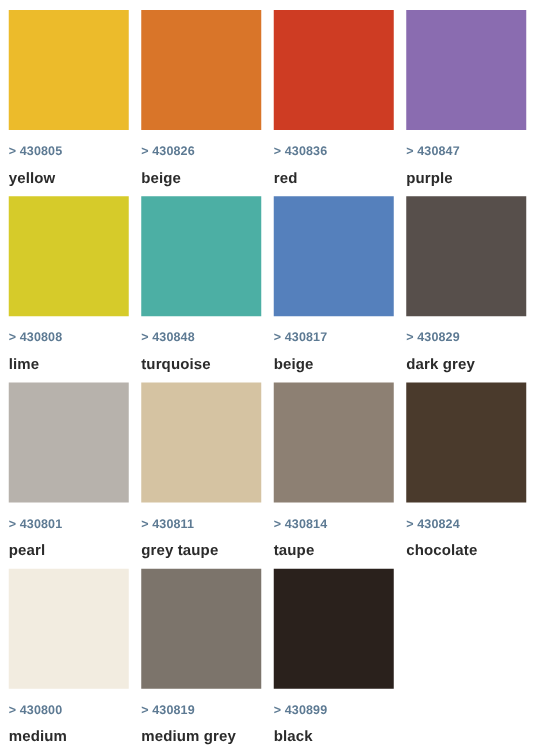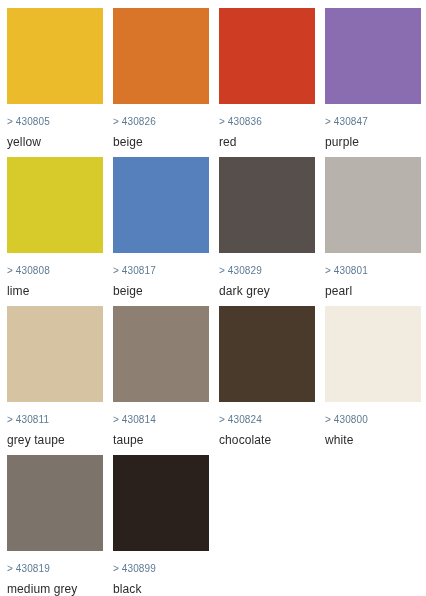--- a/index.html
+++ b/index.html
@@ -26,20 +26,21 @@
     grid-auto-rows: 149px;
     align-content: start;
     justify-content: start;
   }
 
   .swatch-cell {
     width: 106px;
     height: 182px;
     position: relative;
     box-sizing: border-box;
+    font-weight: bold;
   }
 
   .swatch-chip {
     width: 96px;
     height: 96px;
     display: block;
   }
 
   .swatch-code {
     font-size: 10px;
@@ -82,20 +83,25 @@
       <span class="swatch-chip" style="background-color: rgb(138, 108, 176);"></span>
       <div class="swatch-code">&gt; 430847</div>
       <div class="swatch-name">purple</div>
     </div>
     <div class="swatch-cell">
       <span class="swatch-chip" style="background-color: rgb(214, 203, 42);"></span>
       <div class="swatch-code">&gt; 430808</div>
       <div class="swatch-name">lime</div>
     </div>
     <div class="swatch-cell">
+      <span class="swatch-chip" style="background-color: rgb(76, 175, 164);"></span>
+      <div class="swatch-code">&gt; 430848</div>
+      <div class="swatch-name">turquoise</div>
+    </div>
+    <div class="swatch-cell">
       <span class="swatch-chip" style="background-color: rgb(85, 128, 188);"></span>
       <div class="swatch-code">&gt; 430817</div>
       <div class="swatch-name">beige</div>
     </div>
     <div class="swatch-cell">
       <span class="swatch-chip" style="background-color: rgb(87, 79, 75);"></span>
       <div class="swatch-code">&gt; 430829</div>
       <div class="swatch-name">dark grey</div>
     </div>
     <div class="swatch-cell">
@@ -114,21 +120,21 @@
       <div class="swatch-name">taupe</div>
     </div>
     <div class="swatch-cell">
       <span class="swatch-chip" style="background-color: rgb(74, 58, 44);"></span>
       <div class="swatch-code">&gt; 430824</div>
       <div class="swatch-name">chocolate</div>
     </div>
     <div class="swatch-cell">
       <span class="swatch-chip" style="background-color: rgb(242, 236, 224);"></span>
       <div class="swatch-code">&gt; 430800</div>
-      <div class="swatch-name">white</div>
+      <div class="swatch-name">medium</div>
     </div>
     <div class="swatch-cell">
       <span class="swatch-chip" style="background-color: rgb(124, 116, 107);"></span>
       <div class="swatch-code">&gt; 430819</div>
       <div class="swatch-name">medium grey</div>
     </div>
     <div class="swatch-cell">
       <span class="swatch-chip" style="background-color: rgb(42, 33, 28);"></span>
       <div class="swatch-code">&gt; 430899</div>
       <div class="swatch-name">black</div>

